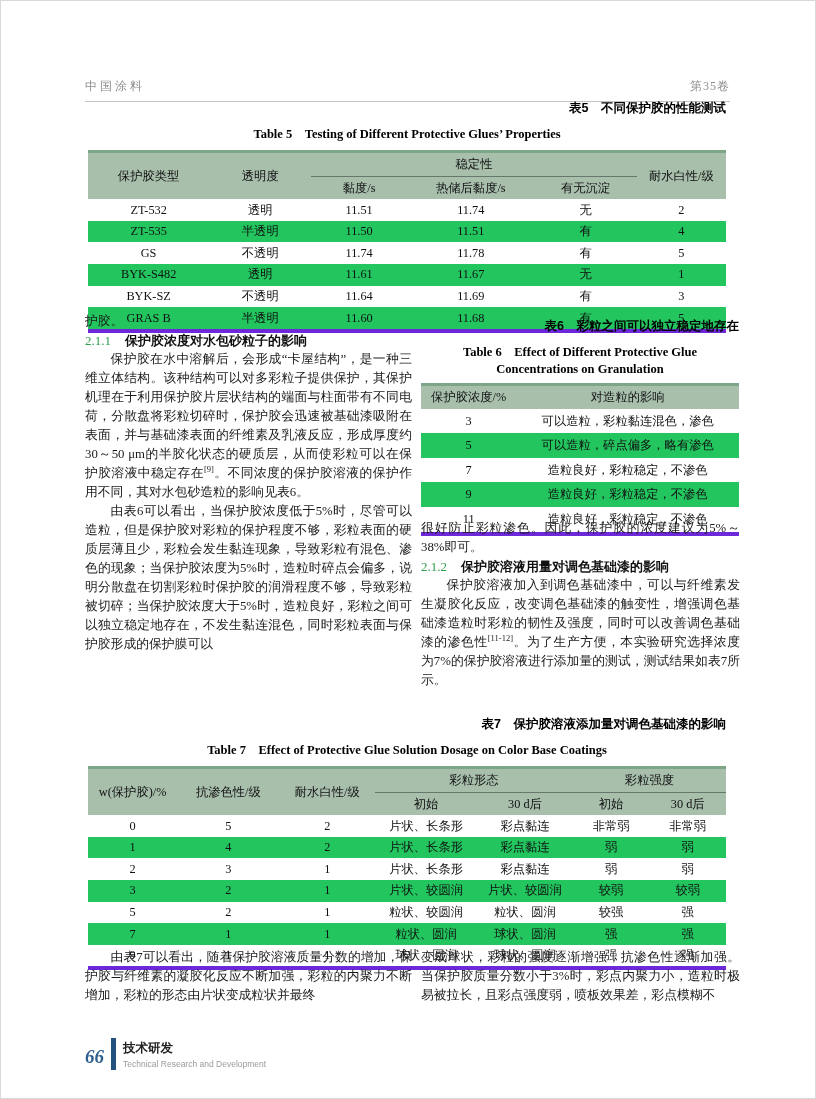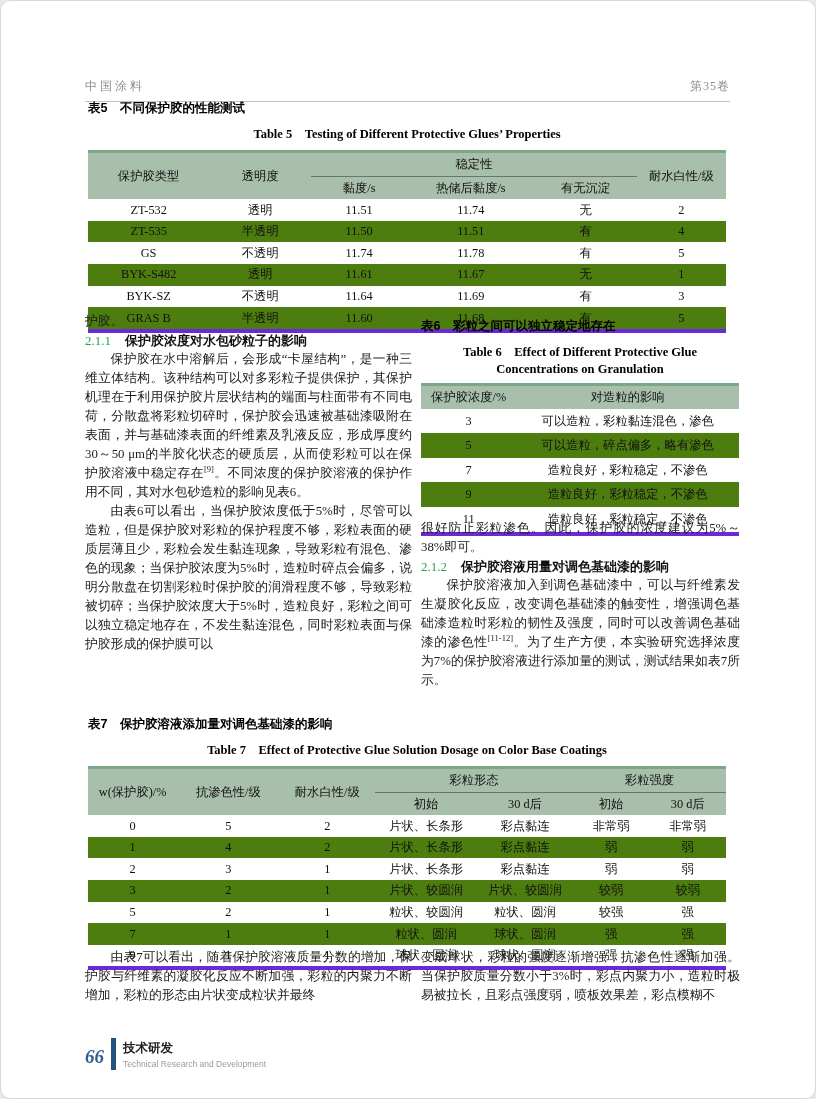--- a/index.html
+++ b/index.html
@@ -2,46 +2,45 @@
 <html><head>
 <meta charset="utf-8">
 <style>
   * { margin:0; padding:0; box-sizing:border-box; }
   html,body { background:#e9e9e9; }
   .page {
     position:relative; width:816px; height:1099px; margin:0 auto;
     background:#ffffff; box-shadow:0 0 0 1px #d8d8d8 inset;
     font-family:"Liberation Serif", serif; color:#1a1a1a;
     overflow:hidden;
-    border-radius:10px;
   }
   
   .runhead {
     position:absolute; left:85px; top:78px; width:645px;
     display:flex; justify-content:space-between; align-items:flex-end;
     color:#8d8d8d; font-size:12px; letter-spacing:3px;
     border-bottom:1px solid #c3c3c3; padding-bottom:6px;
   }
   .runhead .vol { letter-spacing:1px; }
   
-  .cap-zh { text-align:left; font-family:"Liberation Sans",sans-serif; font-weight:bold; font-size:12.5px; color:#000; }
+  .cap-zh { text-align:right; font-family:"Liberation Sans",sans-serif; font-weight:bold; font-size:12.5px; color:#000; }
   .cap-en { text-align:center; font-family:"Liberation Serif",serif; font-weight:bold; font-size:12.5px; color:#000; margin-top:9px; }
   
   table.tbl {
     width:100%; border-collapse:collapse; table-layout:fixed;
     border-top:3px solid #7da687; border-bottom:4px solid #6d28d9;
     font-size:12.3px; margin-top:7px;
   }
   table.tbl th {
     background:#a8bfac; font-weight:normal; text-align:center;
     vertical-align:middle; padding:3px 2px; line-height:1.35; color:#111;
   }
   table.tbl th.grp { border-bottom:1px solid #66786b; }
   table.tbl td { text-align:center; padding:2.5px 2px; line-height:1.35; color:#111; }
-  table.tbl tbody tr.alt { background:#4d7c0f; }
+  table.tbl tbody tr.alt { background:#22c55e; }
   
   .col { position:absolute; font-size:12.8px; line-height:19px; text-align:justify; }
   .col p { text-align:justify; }
   .col p.indent { text-indent:2em; }
   .col sup { font-size:8.5px; line-height:0; }
   .sec-head { font-family:Liberation Serif, serif; font-size:13px; }
   .sec-head .num { color:#2f9e50; margin-right:14px; }
   .sec-head .ttl { color:#111; font-weight:600; }
   
   .footer { position:absolute; left:85px; top:1038px; display:flex; align-items:stretch; }

